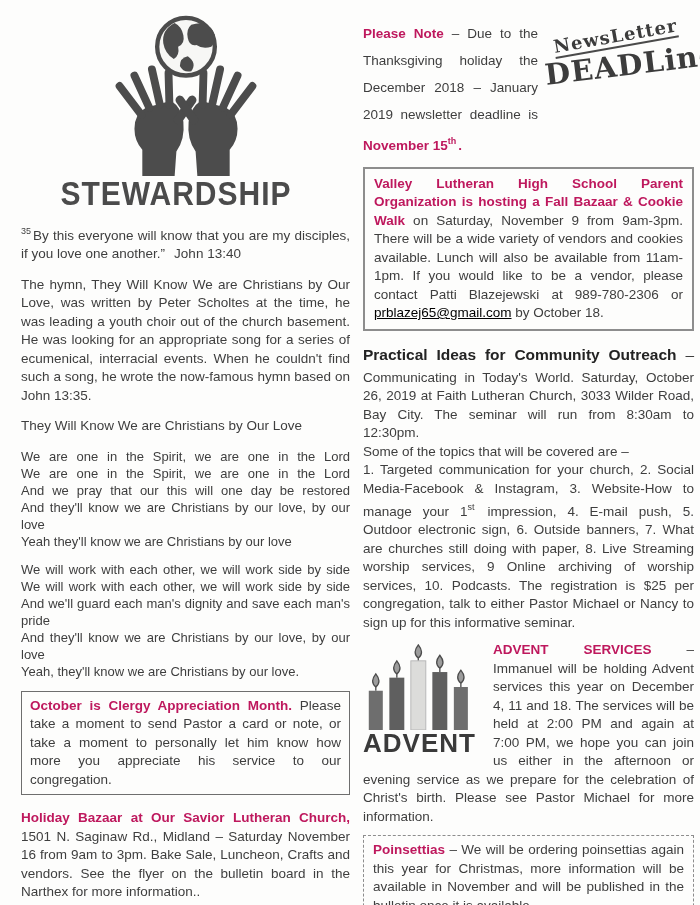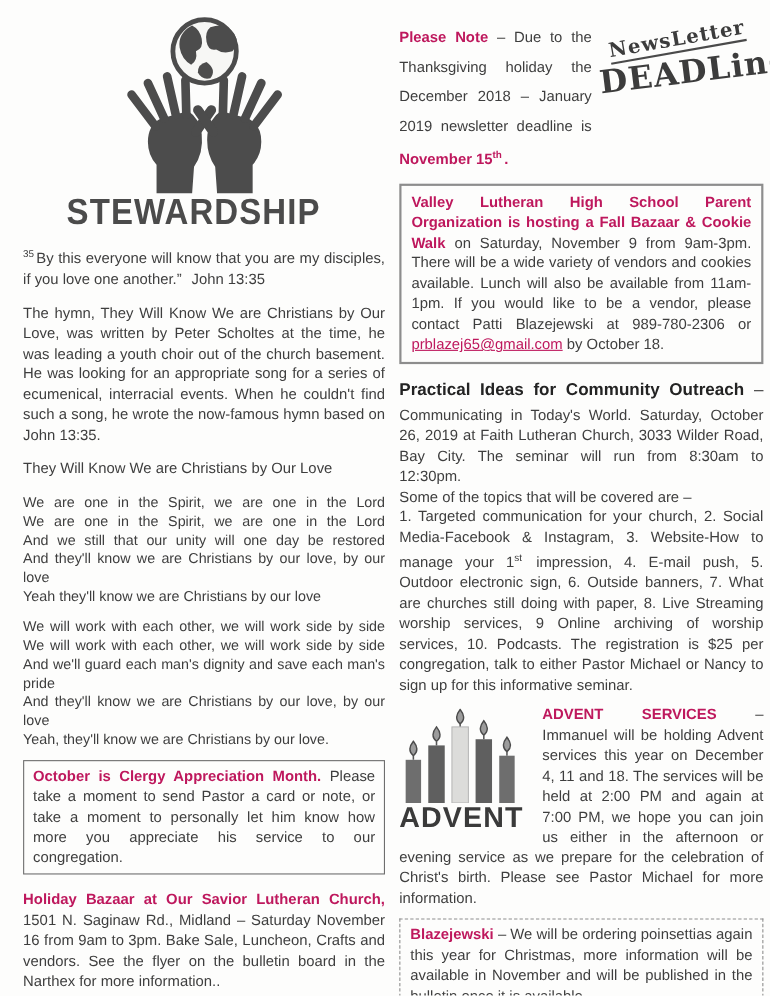--- a/index.html
+++ b/index.html
@@ -32,21 +32,21 @@
   
   .please-note{line-height:27px;margin-bottom:8px;}
   .deadline-graphic{float:right;width:150px;height:76px;margin:4px 0 2px 6px;
         transform:rotate(-7deg);text-align:center;color:#3c3c3c;
         font-family:"DejaVu Serif",serif;}
   .deadline-l1{font-size:18px;font-weight:bold;display:inline-block;letter-spacing:1px;
         border-bottom:2px solid #4a4a4a;line-height:21px;transform:rotate(-3deg);}
   .deadline-l2{font-size:29px;font-weight:bold;line-height:30px;letter-spacing:1px;}
 
   .valley-box{clear:both;border:2px solid #8d8d8d;padding:6px 9px;margin-bottom:13px;}
-  .email{color:#be185d;text-decoration:underline;cursor:pointer;}
+  .email{color:#000000;text-decoration:underline;cursor:pointer;}
 
   .outreach-heading{font-size:15.5px;font-weight:bold;color:#232323;line-height:22px;
         text-align:justify;text-align-last:justify;margin-bottom:3px;}
   .outreach-heading .dash{font-weight:normal;color:#3e3e3e;}
   .outreach-body{margin-bottom:0;}
   .topics-intro{margin:0;}
   .topics{margin-bottom:9px;}
 
   .advent-para{margin-bottom:9px;}
   .advent-figure{float:left;width:122px;margin:3px 8px 0 0;}
@@ -85,30 +85,30 @@
           <line x1="59" y1="120" x2="34" y2="87"></line>
           <line x1="68" y1="112" x2="51" y2="75"></line>
           <line x1="80" y1="108" x2="71" y2="68"></line>
           <line x1="91" y1="108" x2="90" y2="72"></line>
           <line x1="101" y1="126" x2="117" y2="103" stroke-width="10"></line>
         </g>
       </svg>
       <figcaption class="stewardship-caption">STEWARDSHIP</figcaption>
     </figure>
 
-    <p class="j"><sup class="vn">35</sup><span>By this everyone will know that you are my disciples, if you love one another.”</span><span class="ref">John 13:35</span></p>
+    <p class="j"><sup class="vn">35</sup><span>By this everyone will know that you are my disciples, if you love one another.”</span><span class="ref">John 13:40</span></p>
 
     <p class="j">The hymn, They Will Know We are Christians by Our Love, was written by Peter Scholtes at the time, he was leading a youth choir out of the church basement.  He was looking for an appropriate song for a series of ecumenical, interracial events. When he couldn't find such a song, he wrote the now-famous hymn based on John 13:35.</p>
 
     <div class="hymn-title">They Will Know We are Christians by Our Love</div>
 
     <div class="lyrics">
       <div class="lyric stretch">We are one in the Spirit, we are one in the Lord</div>
       <div class="lyric stretch">We are one in the Spirit, we are one in the Lord</div>
-      <div class="lyric stretch">And we still that our unity will one day be restored</div>
+      <div class="lyric stretch">And we pray that our this will one day be restored</div>
       <div class="lyric just">And they'll know we are Christians by our love, by our love</div>
       <div class="lyric">Yeah they'll know we are Christians by our love</div>
     </div>
 
     <div class="lyrics">
       <div class="lyric stretch">We will work with each other, we will work side by side</div>
       <div class="lyric stretch">We will work with each other, we will work side by side</div>
       <div class="lyric just">And we'll guard each man's dignity and save each man's pride</div>
       <div class="lyric just">And they'll know we are Christians by our love, by our love</div>
       <div class="lyric">Yeah, they'll know we are Christians by our love.</div>
@@ -153,15 +153,15 @@
           </g>
           <rect x="2" y="50" width="15" height="42" fill="#6e6e6e"></rect>
           <rect x="24" y="36" width="16" height="56" fill="#5f5f5f"></rect>
           <rect x="47" y="18" width="16" height="74" fill="#dcdcda" stroke="#b5b5b5" stroke-width="1"></rect>
           <rect x="70" y="30" width="16" height="62" fill="#5f5f5f"></rect>
           <rect x="93" y="46" width="15" height="46" fill="#6e6e6e"></rect>
         </svg>
         <span class="advent-caption">ADVENT</span>
       </span><span class="lead">ADVENT SERVICES</span><span> – Immanuel will be holding Advent services this year on December 4, 11 and 18.  The services will be held at 2:00 PM and again at 7:00 PM, we hope you can join us either in the afternoon or evening service as we prepare for the celebration of Christ's birth.  Please see Pastor Michael for more information.</span></p>
 
-    <div class="poinsettias-box j"><span class="lead">Blazejewski</span><span> – We will be ordering poinsettias again this year for Christmas, more information will be available in November and will be published in the bulletin once it is available.</span></div>
+    <div class="poinsettias-box j"><span class="lead">Poinsettias</span><span> – We will be ordering poinsettias again this year for Christmas, more information will be available in November and will be published in the bulletin once it is available.</span></div>
   </div>
 </div>
 
 </body></html>

